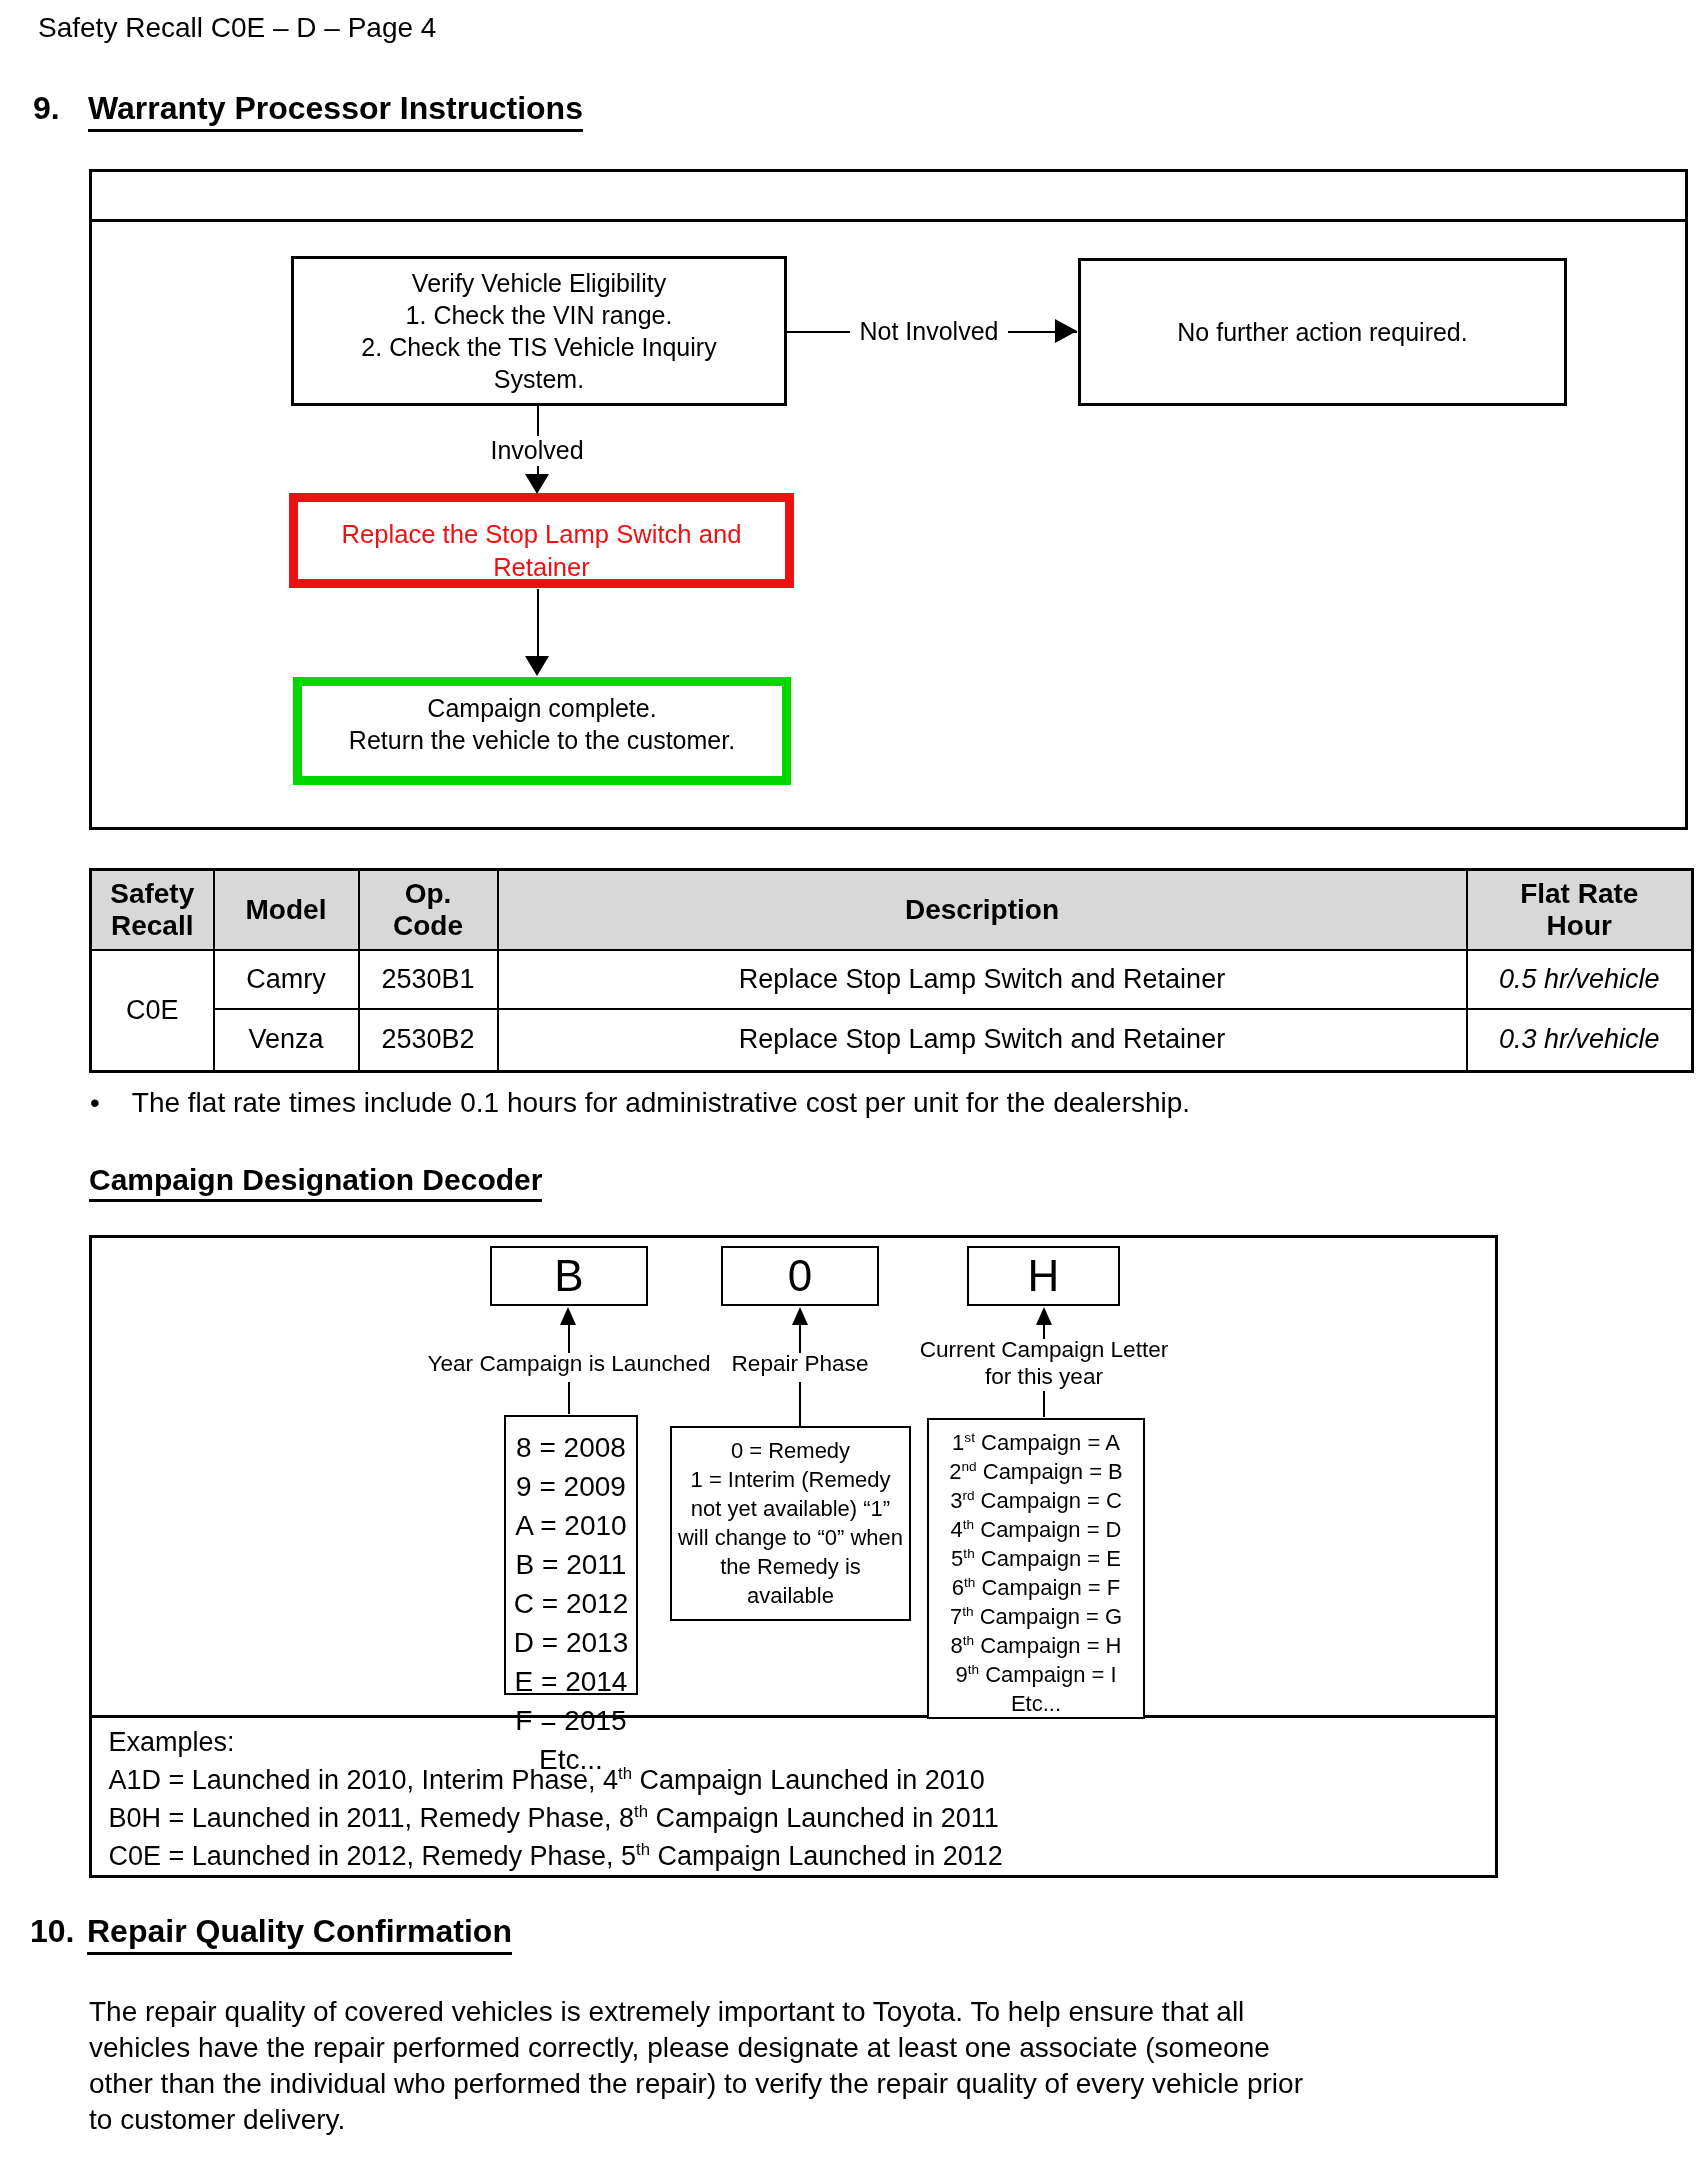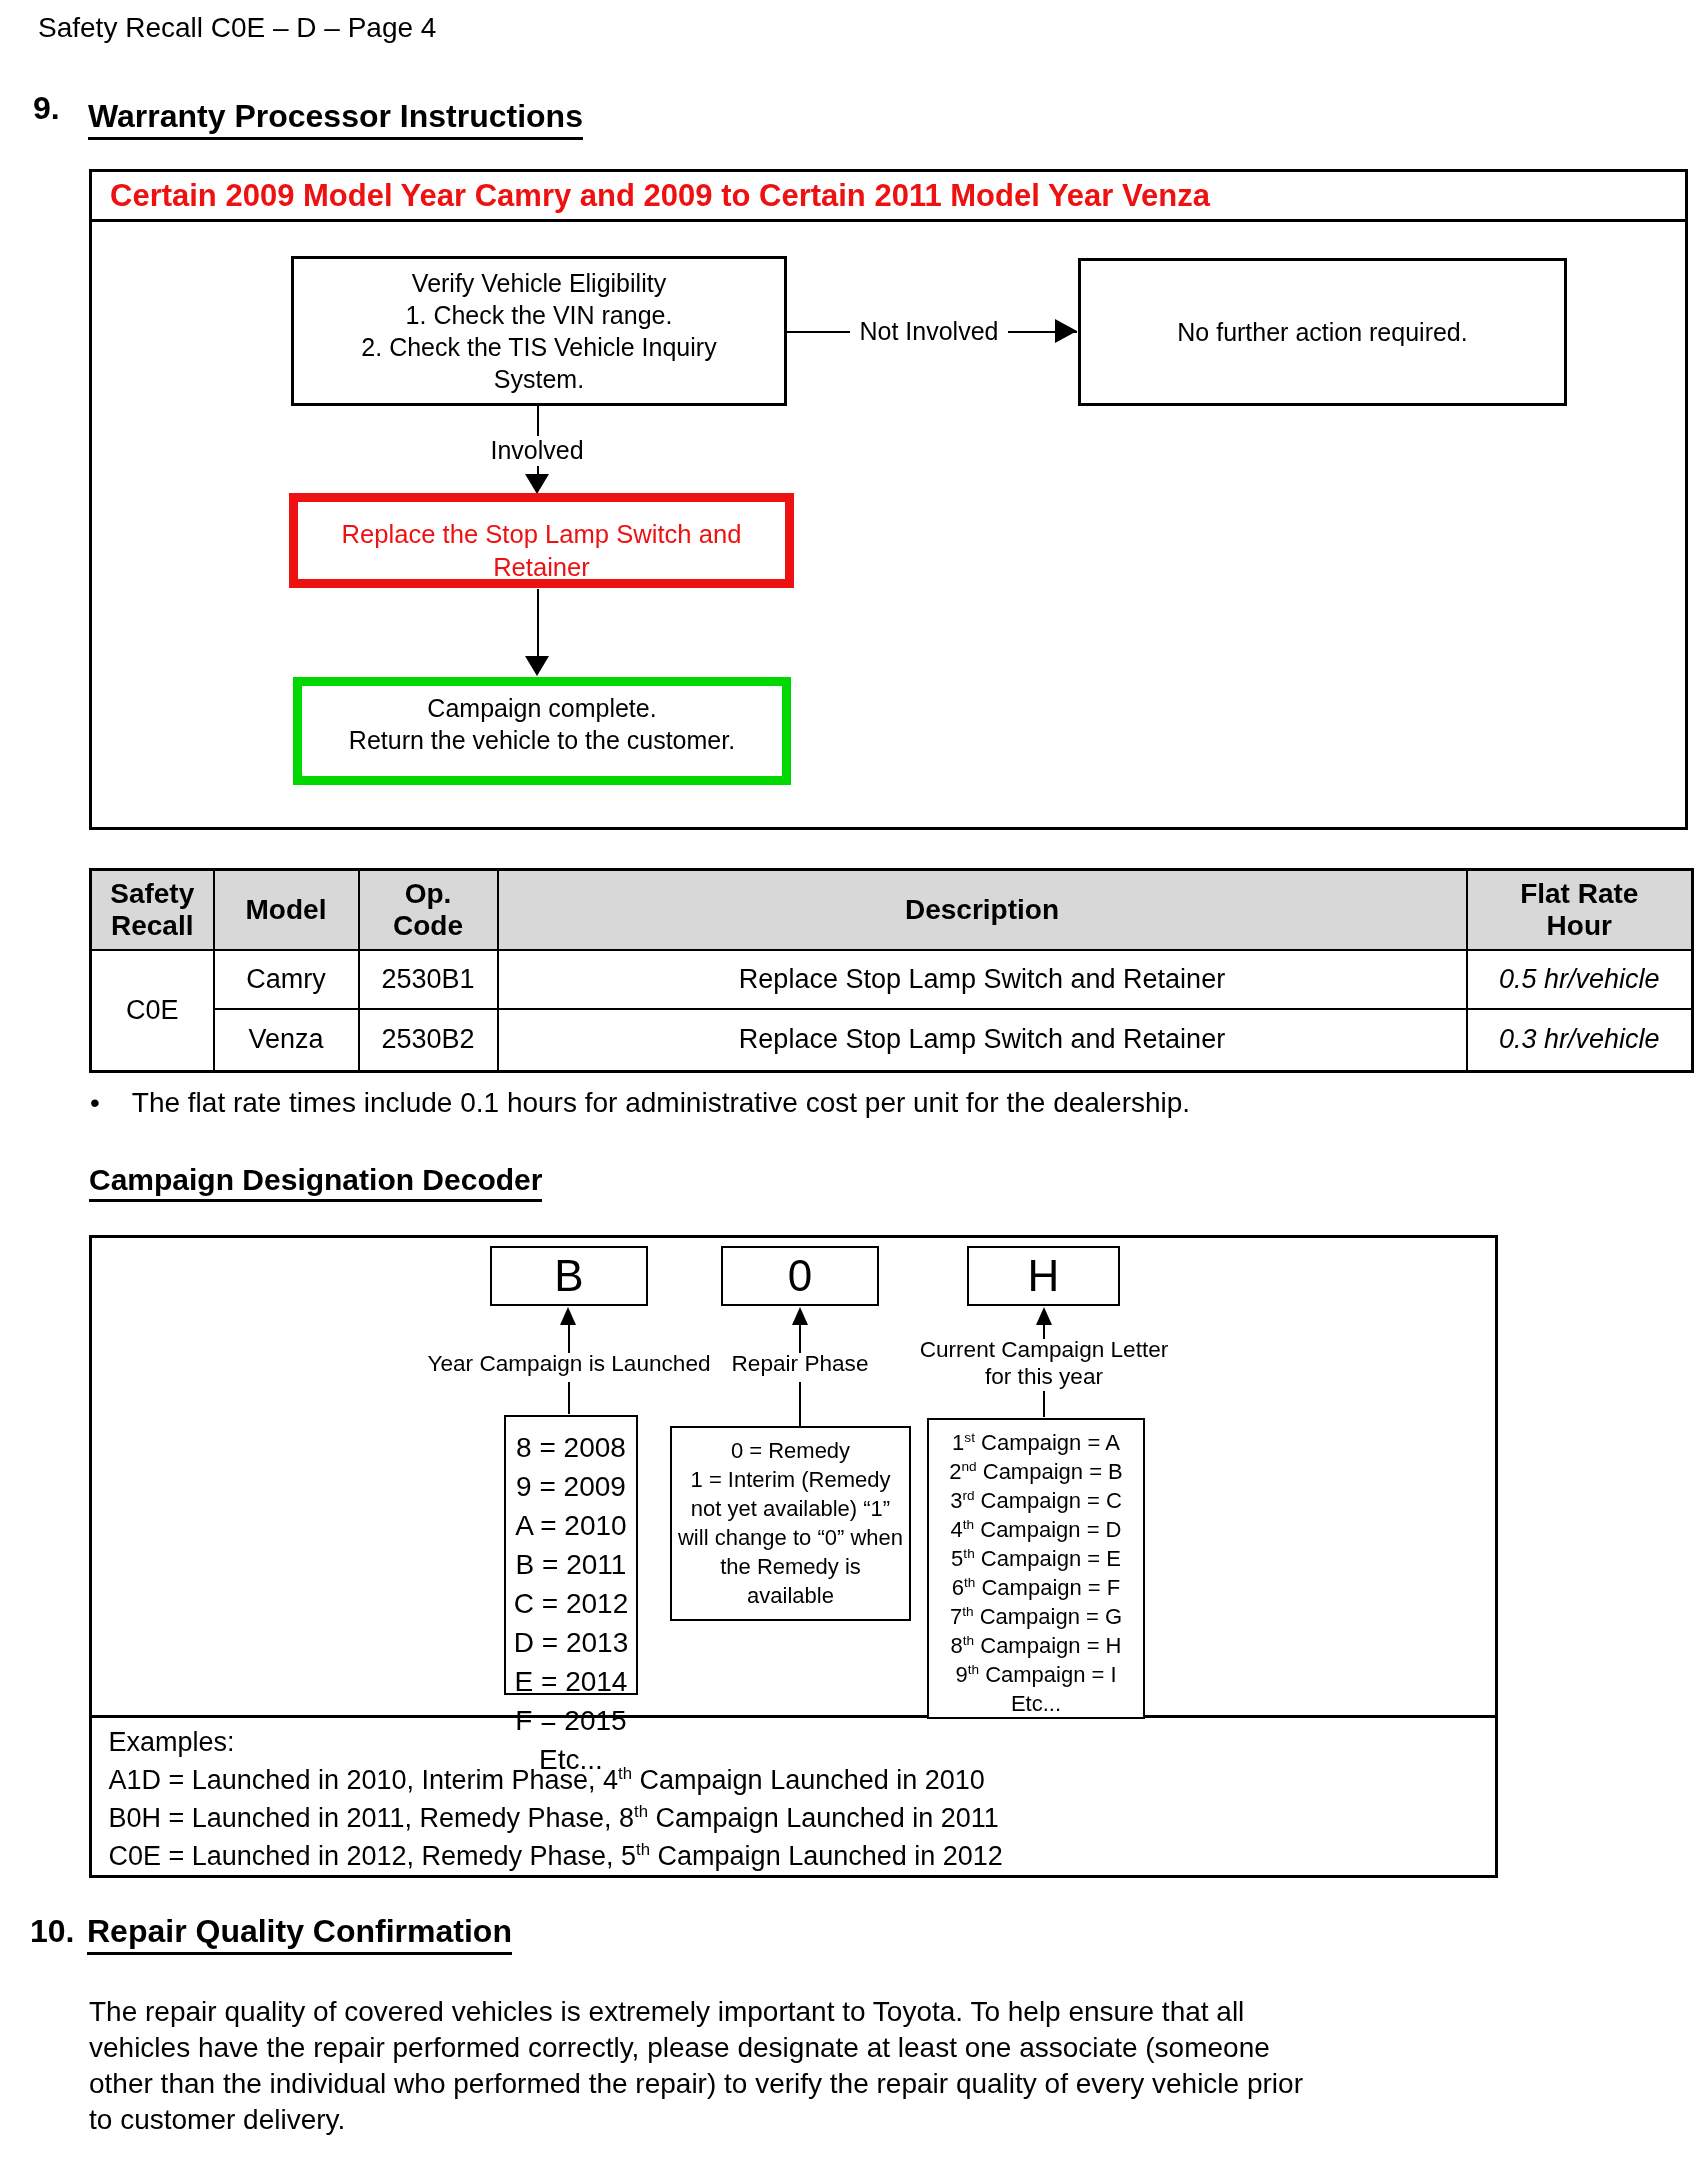--- a/index.html
+++ b/index.html
@@ -15,21 +15,21 @@
   .vline{width:2.3px;background:#000;}
   .hline{height:2.3px;background:#000;}
   .tri-down{width:0;height:0;border-left:12px solid transparent;border-right:12px solid transparent;border-top:20px solid #000;}
   .tri-up{width:0;height:0;border-left:8.3px solid transparent;border-right:8.3px solid transparent;border-bottom:18px solid #000;}
   .tri-right{width:0;height:0;border-top:12px solid transparent;border-bottom:12px solid transparent;border-left:22.6px solid #000;}
   sup{font-size:0.62em;vertical-align:super;line-height:0;}
 
   
   #page-header{left:38px;top:12px;font-size:28px;}
   #sec9-num{left:33px;top:90px;font-size:32px;font-weight:bold;}
-  #sec9-title{left:88px;top:98px;font-size:32px;}
+  #sec9-title{left:88px;top:90px;font-size:32px;}
   #sec10-num{left:30px;top:1913px;font-size:32px;font-weight:bold;}
   #sec10-title{left:87px;top:1913px;font-size:32px;}
 
   
   #flowchart{left:89px;top:169px;width:1599px;height:661px;border:3px solid #000;box-sizing:border-box;background:#fff;}
   #flow-banner{left:18px;top:6px;font-size:31px;font-weight:bold;color:var(--accent-red,#ee1111);}
   #flow-banner-divider{left:0;top:47px;width:100%;border-top:3px solid #000;}
   #elig-box{left:199px;top:84px;width:496px;height:150px;font-size:25px;line-height:32px;padding-top:7.5px;}
   #ni-line{left:692px;top:159px;width:293px;}
   #ni-label{left:758px;top:145px;width:158px;font-size:25px;background:#fff;text-align:center;}
@@ -84,21 +84,20 @@
 <body>
 
 <div id="page">
 
   <div class="abs" id="page-header">Safety Recall C0E – D – Page 4</div>
 
   <div class="abs" id="sec9-num">9.</div>
   <div class="abs" id="sec9-title"><span class="u-head">Warranty Processor Instructions</span></div>
 
   <div class="abs" id="flowchart">
-    <div class="abs" id="flow-banner">Certain 2009 Model Year Camry and 2009 to Certain 2011 Model Year Venza</div>
     <div class="abs" id="flow-banner-divider"></div>
 
     <div class="abs blkbox pre ctr" id="elig-box">Verify Vehicle Eligibility
 1. Check the VIN range.
 2. Check the TIS Vehicle Inquiry
 System.</div>
 
     <div class="abs hline" id="ni-line"></div>
     <div class="abs" id="ni-label">Not Involved</div>
     <div class="abs tri-right" id="ni-arrow"></div>

